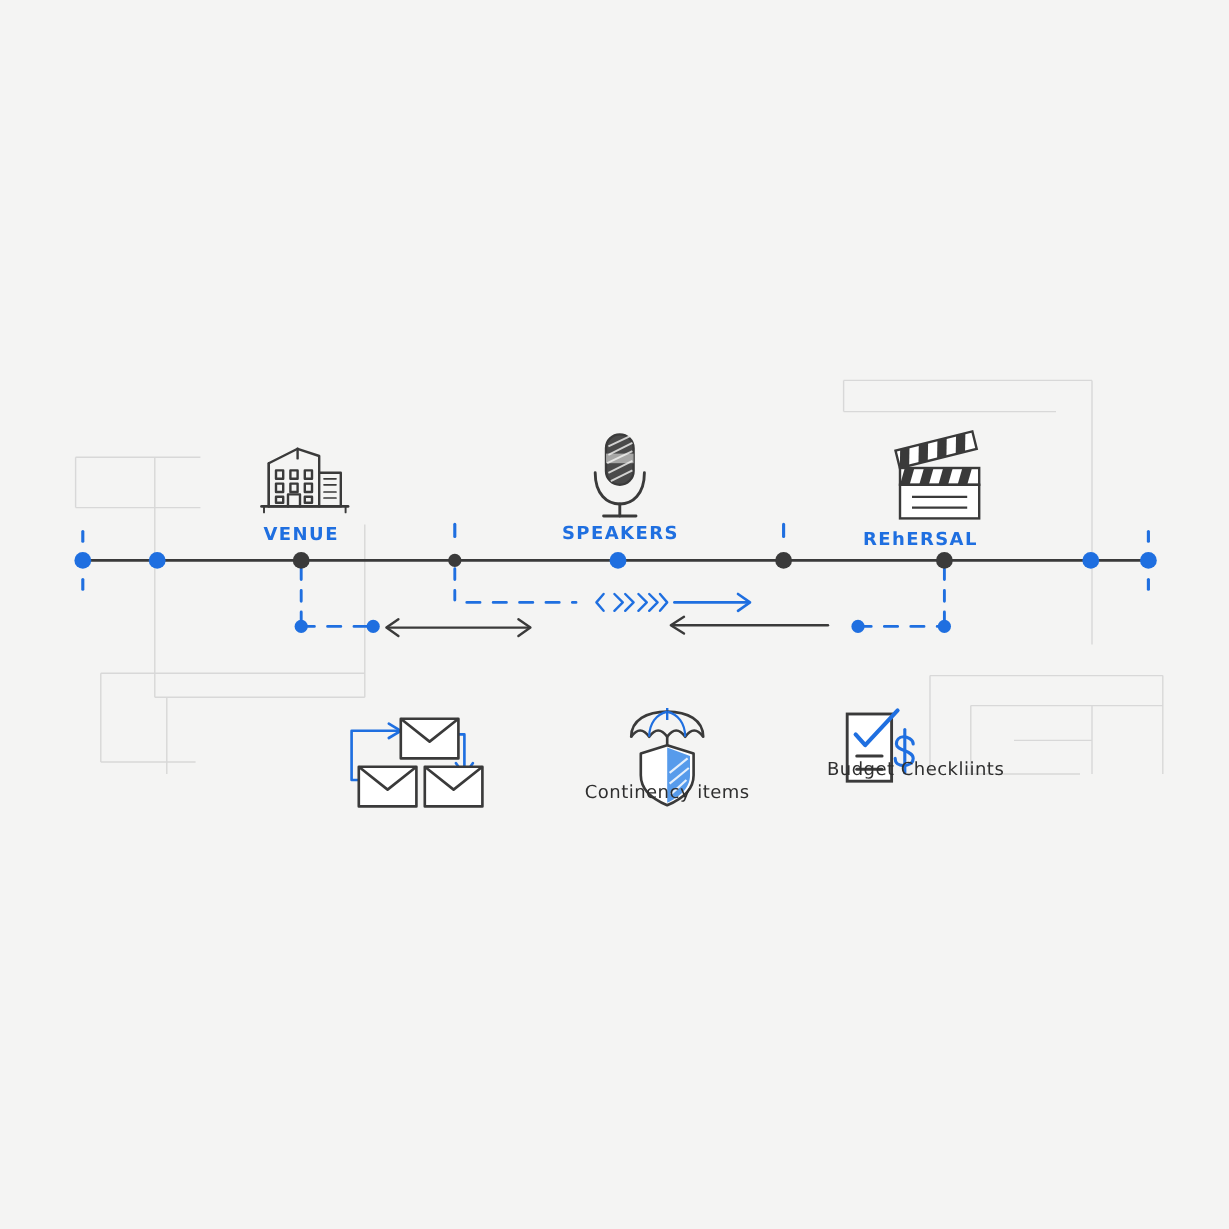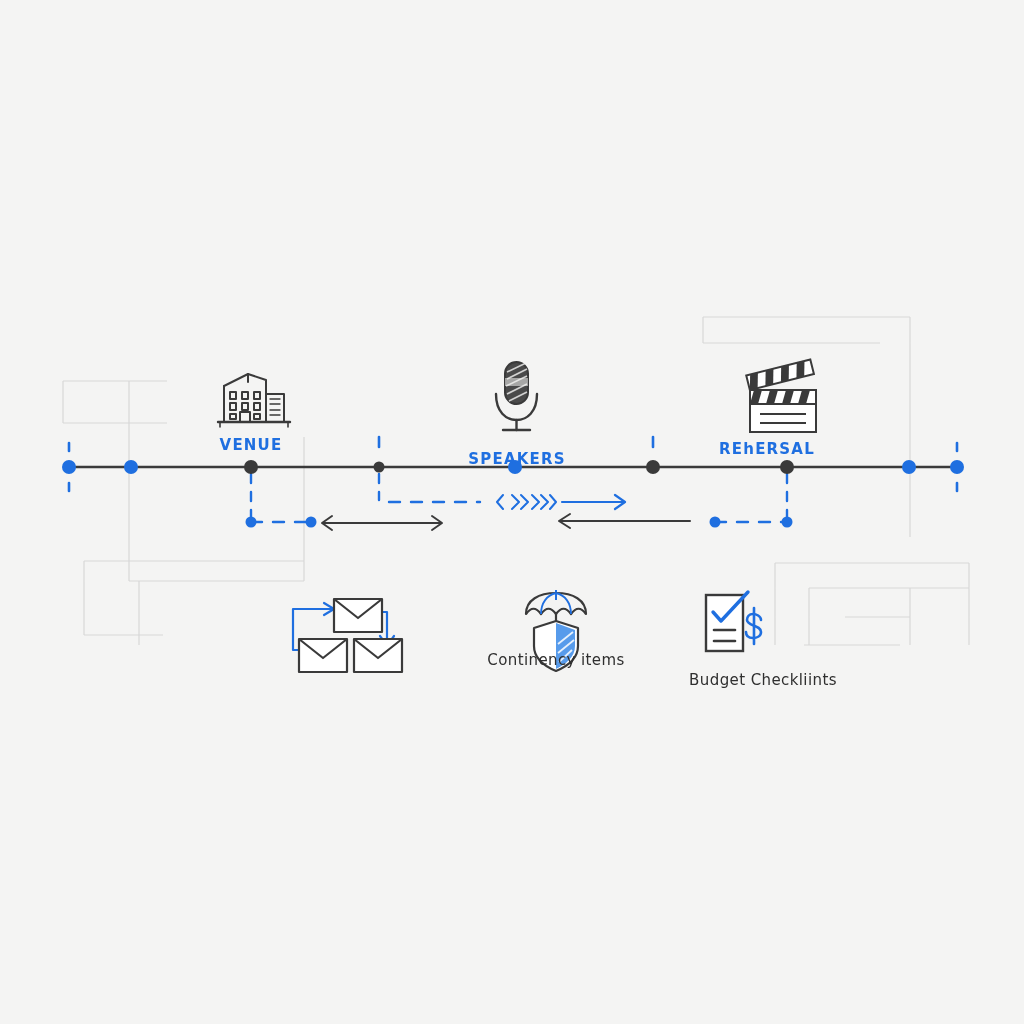--- a/index.html
+++ b/index.html
@@ -220,19 +220,19 @@
       <line x1="10" y1="51" x2="31" y2="51" stroke="#3a3a3a" stroke-width="2.6" stroke-linecap="round"></line>
       <g stroke="#1f6fe0" stroke-width="2.6" fill="none" stroke-linecap="round" stroke-linejoin="round">
         <path d="M57 30 C57 26 52 24 49 24 C45 24 43 27 43 30 C43 36 57 35 57 42 C57 46 53 48 49 48 C45 48 42 46 42 42"></path>
         <line x1="50" y1="18" x2="50" y2="54"></line>
       </g>
     </g>
 
   </svg>
 
   <div class="lbl lbl-milestone" style="left:251px;top:436px;">VENUE</div>
-  <div class="lbl lbl-milestone" style="left:517px;top:450px;text-align:right;">SPEAKERS</div>
+  <div class="lbl lbl-milestone" style="left:517px;top:435px;text-align:right;">SPEAKERS</div>
   <div class="lbl lbl-milestone" style="left:767px;top:440px;">REhERSAL</div>
 
   <div class="lbl-note" style="left:556px;top:651px;">Continency items</div>
-  <div class="lbl-note" style="left:763px;top:671px;">Budget Checkliints</div>
+  <div class="lbl-note" style="left:763px;top:632px;">Budget Checkliints</div>
 
 </div>
 
 </body></html>

